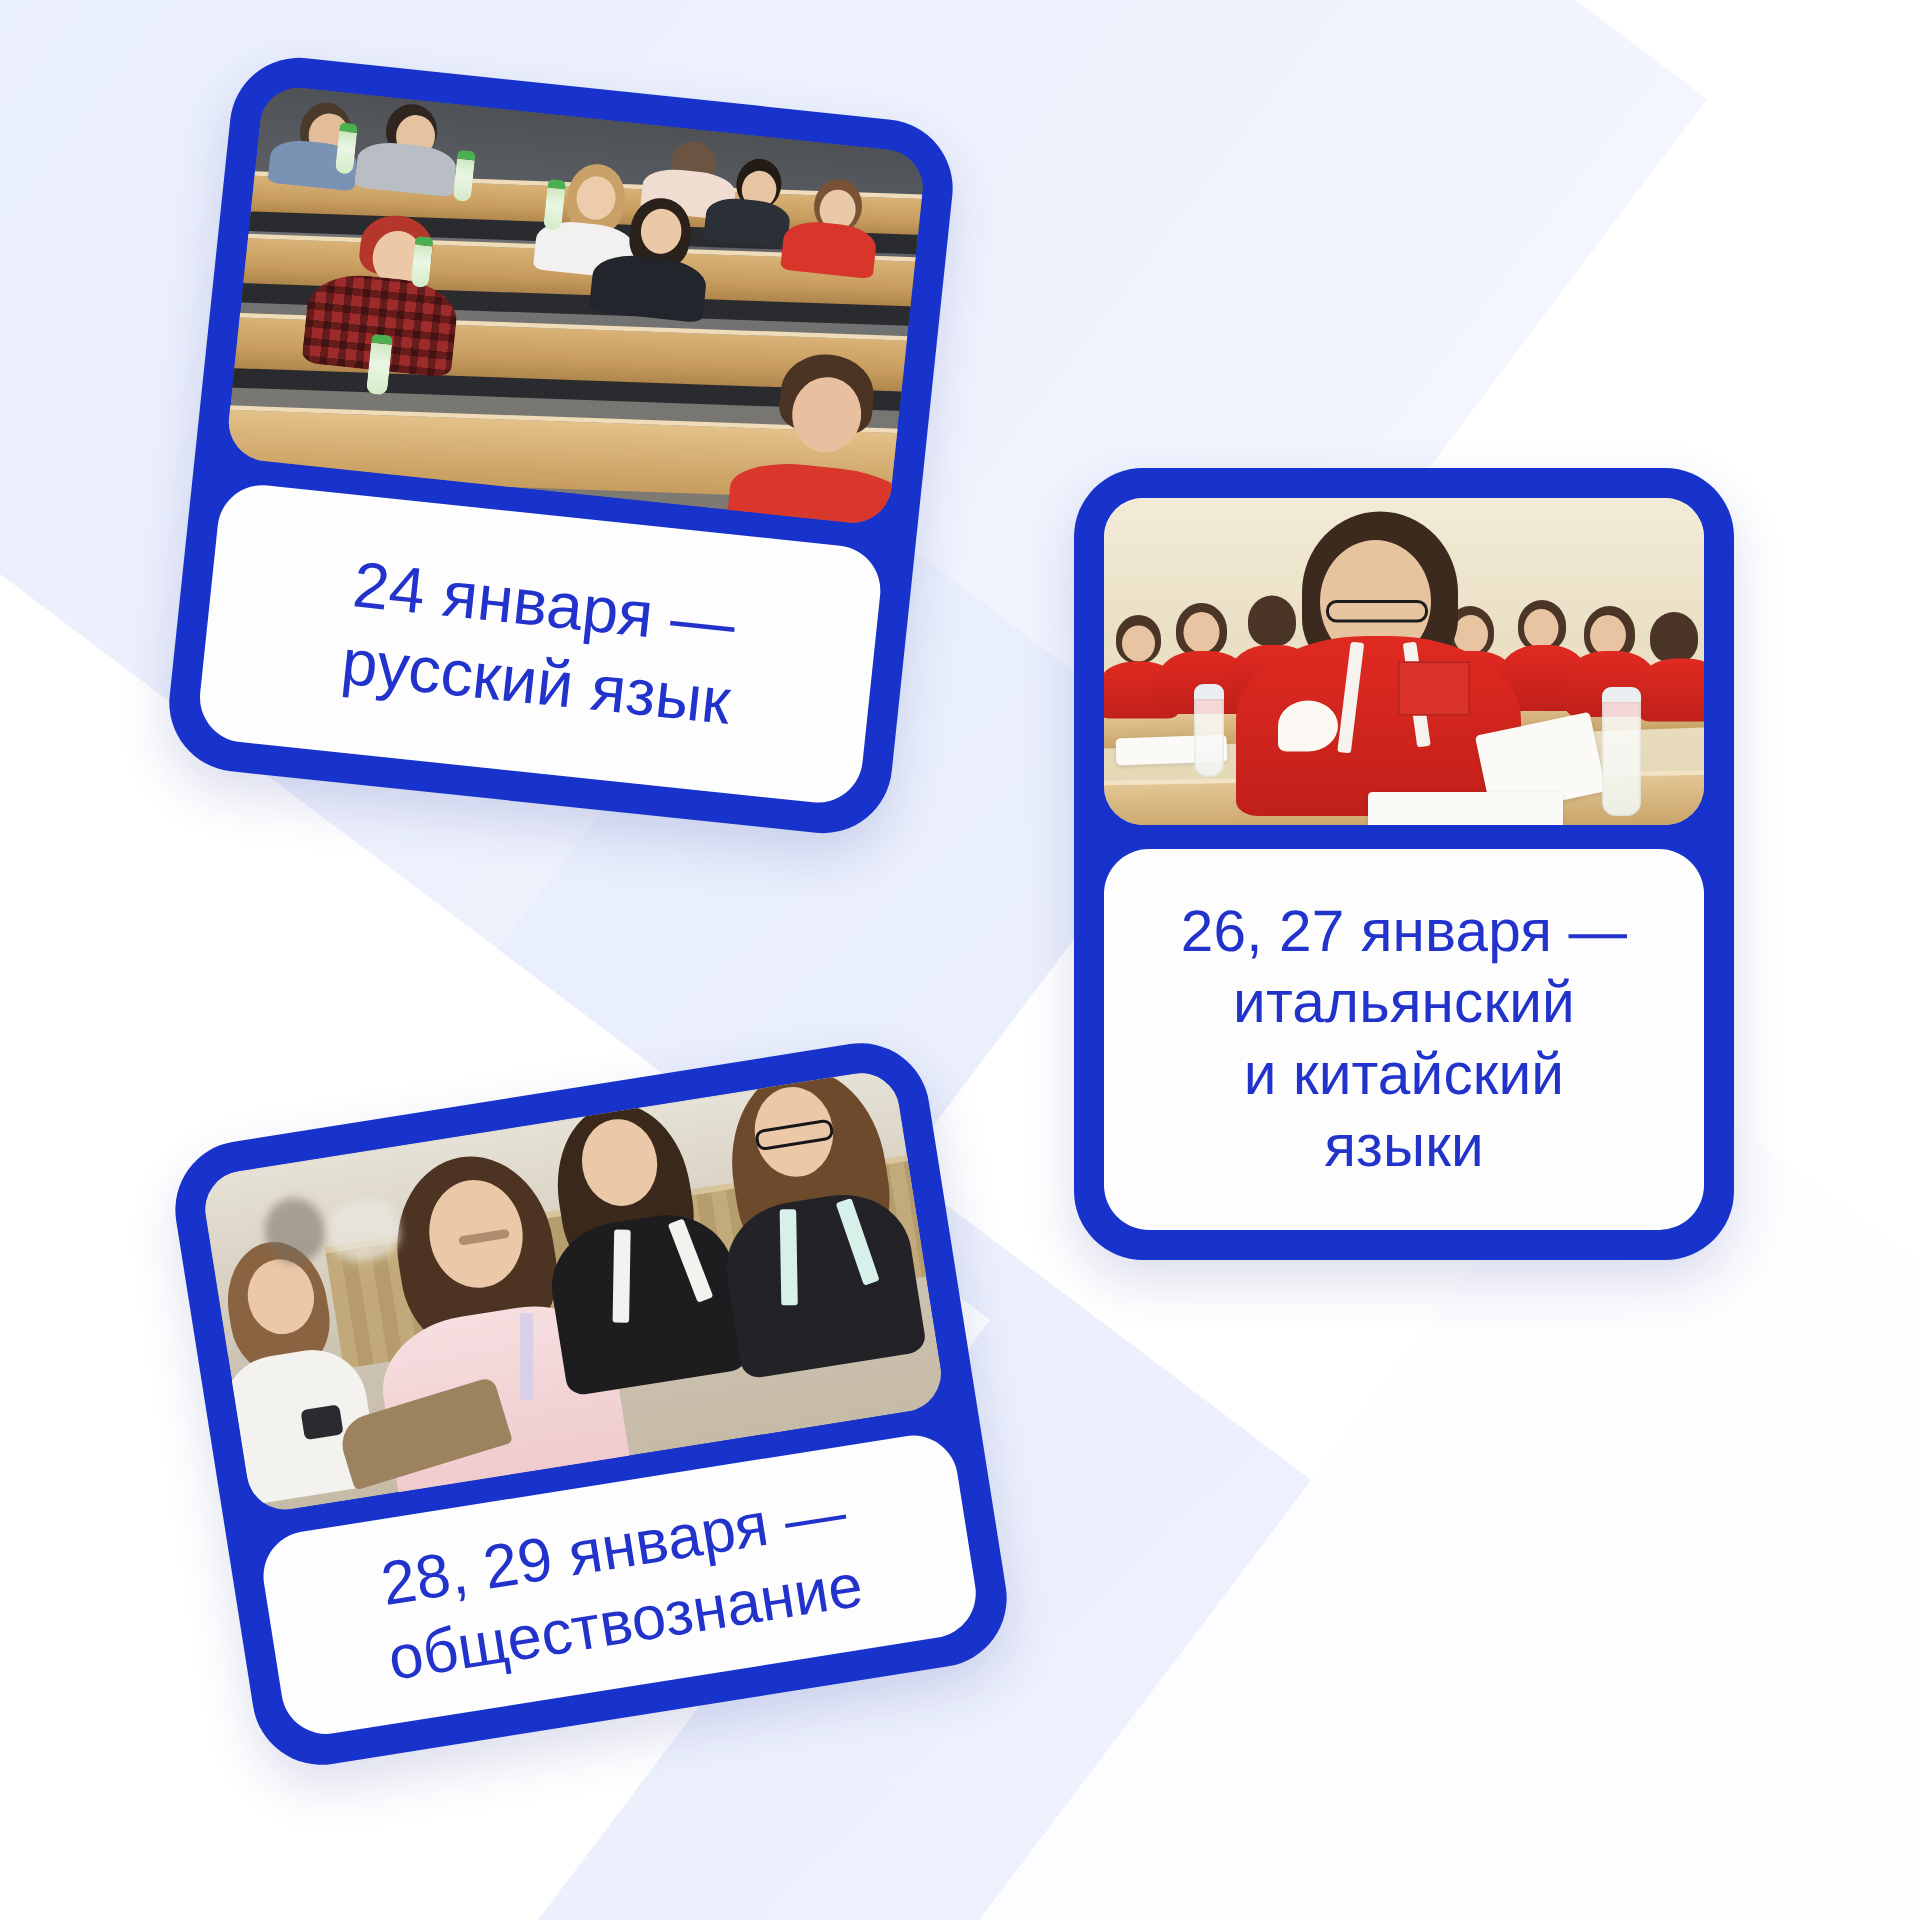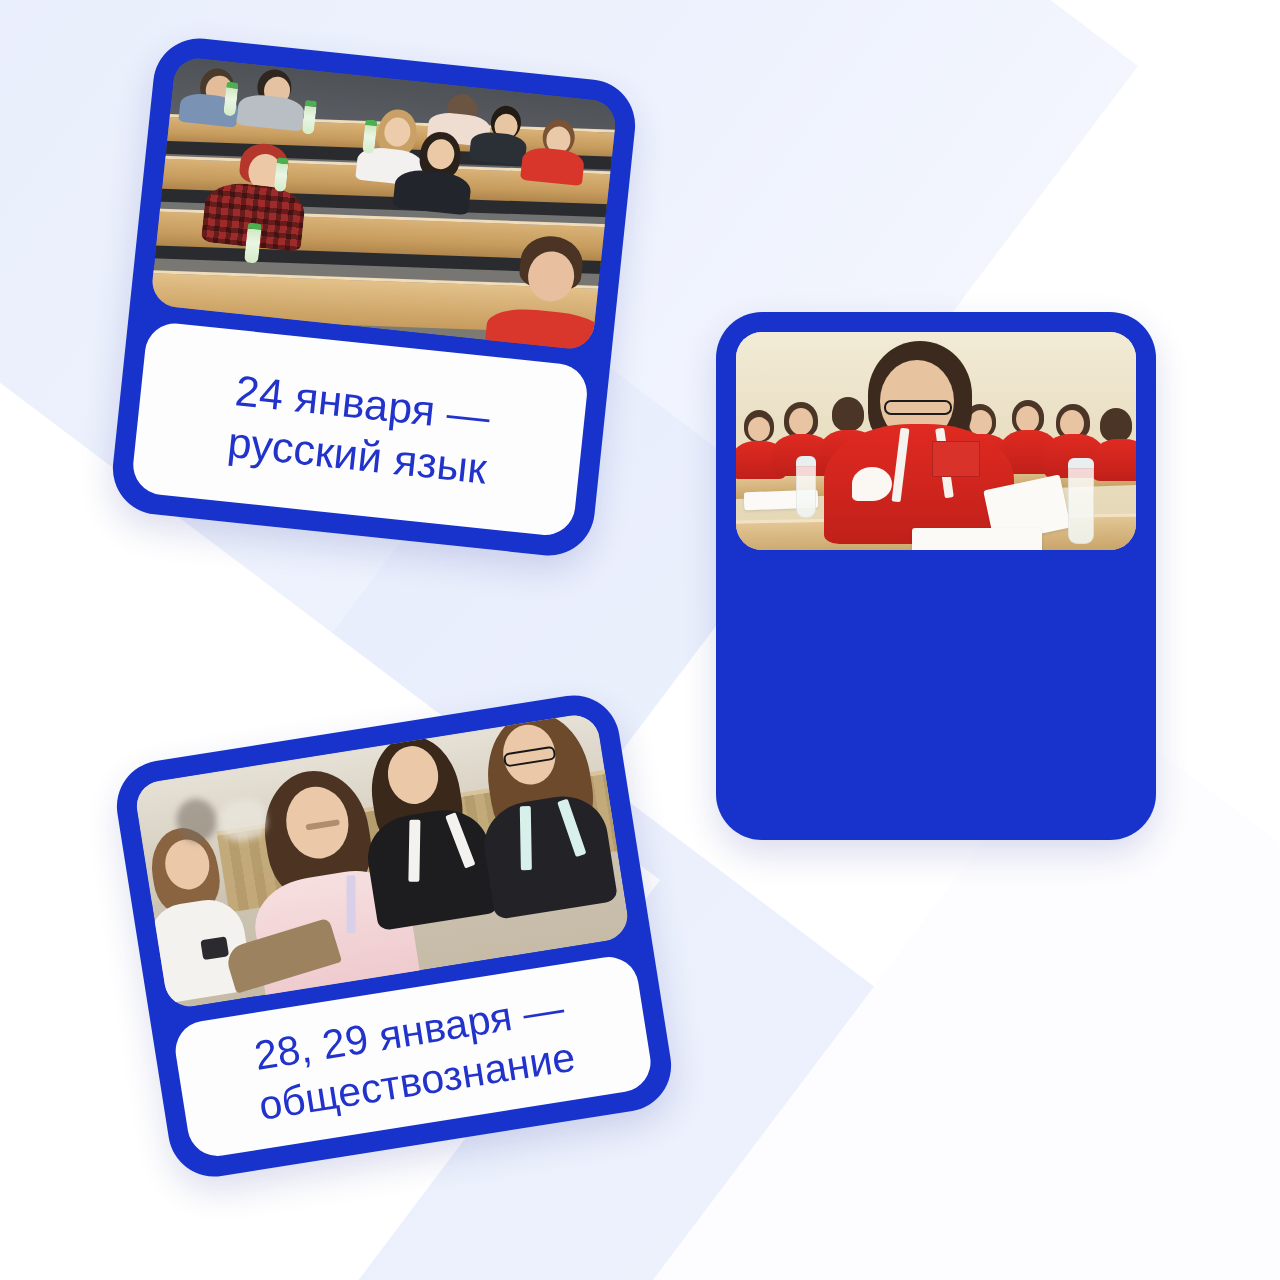--- a/index.html
+++ b/index.html
@@ -379,20 +379,26 @@
 
         <div class="paper" style="left:63%; top:69%; width:78px; height:54px; transform:rotate(-12deg);"></div>
         <div class="paper" style="left:44%; top:90%; width:130px; height:30px;"></div>
         <div class="paper" style="left:2%;  top:73%; width:74px; height:18px; transform:rotate(-2deg);"></div>
 
         <div class="bottle" style="left:83%; top:58%;"></div>
         <div class="bottle" style="left:15%; top:57%; width:20px; height:62px;"></div>
       </div>
     </div>
 
+    <div class="card-label">
+      <span class="card-label-text">26, 27 января —
+итальянский
+и китайский
+языки</span>
+    </div>
   </div>
 
   <div class="card" id="card-social" style="--brand:#1733cc; --ink:#2233cc;">
 
     <div class="card-photo">
       <div class="photo-scene sceneC">
         <div class="backwall"></div>
         <div class="railing"></div>
 
         <div class="hair" style="left:1%;  top:22%; width:66px; height:86px; background:#8a6440;"></div>

